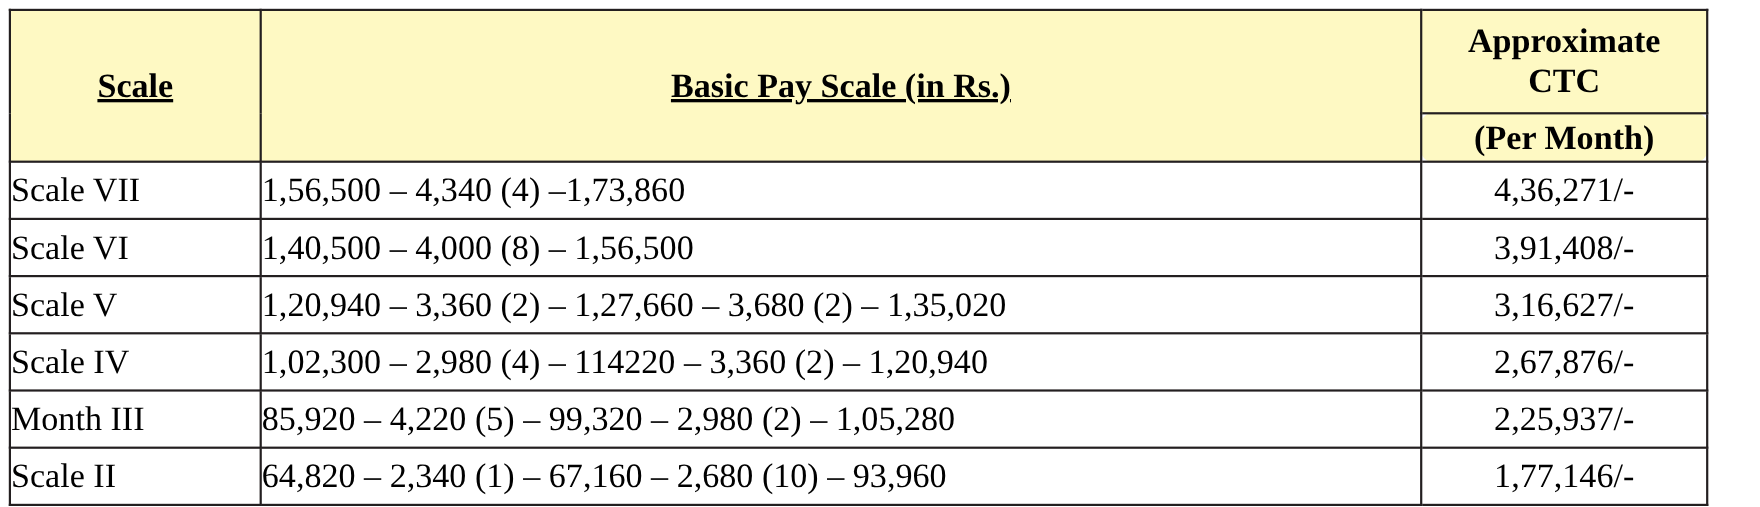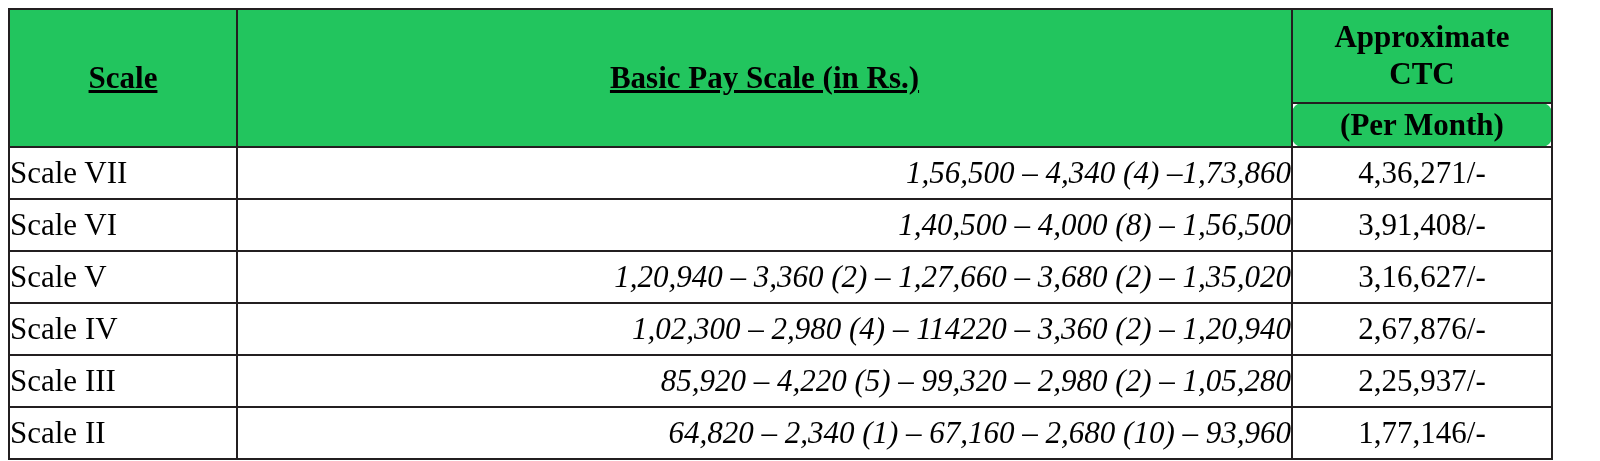--- a/index.html
+++ b/index.html
@@ -32,21 +32,21 @@
     border: 2px solid #231f20;
     padding: 0;
     vertical-align: middle;
   }
   
   col.c-scale { width: 228px; }
   col.c-basic { width: 1055px; }
   col.c-ctc   { width: 260px; }
 
   thead th {
-    background: #22c55e;
+    background: #fef9c3;
     font-weight: bold;
     text-align: center;
     font-size: 31px;
     line-height: 1.18;
     margin-left: 30px;
   }
   .th-scale, .th-basic {
     height: 134px;
     text-decoration: underline;
   }
@@ -63,24 +63,23 @@
   tbody td {
     height: 50px;
     font-size: 31px;
     line-height: 1.1;
     background: #ffffff;
   }
   td.cell-scale {
     text-align: left;
   }
   td.cell-basic {
-    text-align: right;
+    text-align: left;
     padding-left: 14px;
     white-space: nowrap;
-    font-style: italic;
   }
   td.cell-ctc {
     text-align: center;
   }
 </style>
 </head>
 <body>
 
 <div class="sheet">
   <table class="pay-table">
@@ -117,21 +116,21 @@
         <td class="cell-scale">Scale V</td>
         <td class="cell-basic">1,20,940 – 3,360 (2) – 1,27,660 – 3,680 (2) – 1,35,020</td>
         <td class="cell-ctc">3,16,627/-</td>
       </tr>
       <tr>
         <td class="cell-scale">Scale IV</td>
         <td class="cell-basic">1,02,300 – 2,980 (4) – 114220 – 3,360 (2) – 1,20,940</td>
         <td class="cell-ctc">2,67,876/-</td>
       </tr>
       <tr>
-        <td class="cell-scale">Scale III</td>
+        <td class="cell-scale">Month III</td>
         <td class="cell-basic">85,920 – 4,220 (5) – 99,320 – 2,980 (2) – 1,05,280</td>
         <td class="cell-ctc">2,25,937/-</td>
       </tr>
       <tr>
         <td class="cell-scale">Scale II</td>
         <td class="cell-basic">64,820 – 2,340 (1) – 67,160 – 2,680 (10) – 93,960</td>
         <td class="cell-ctc">1,77,146/-</td>
       </tr>
     </tbody>
   </table>

